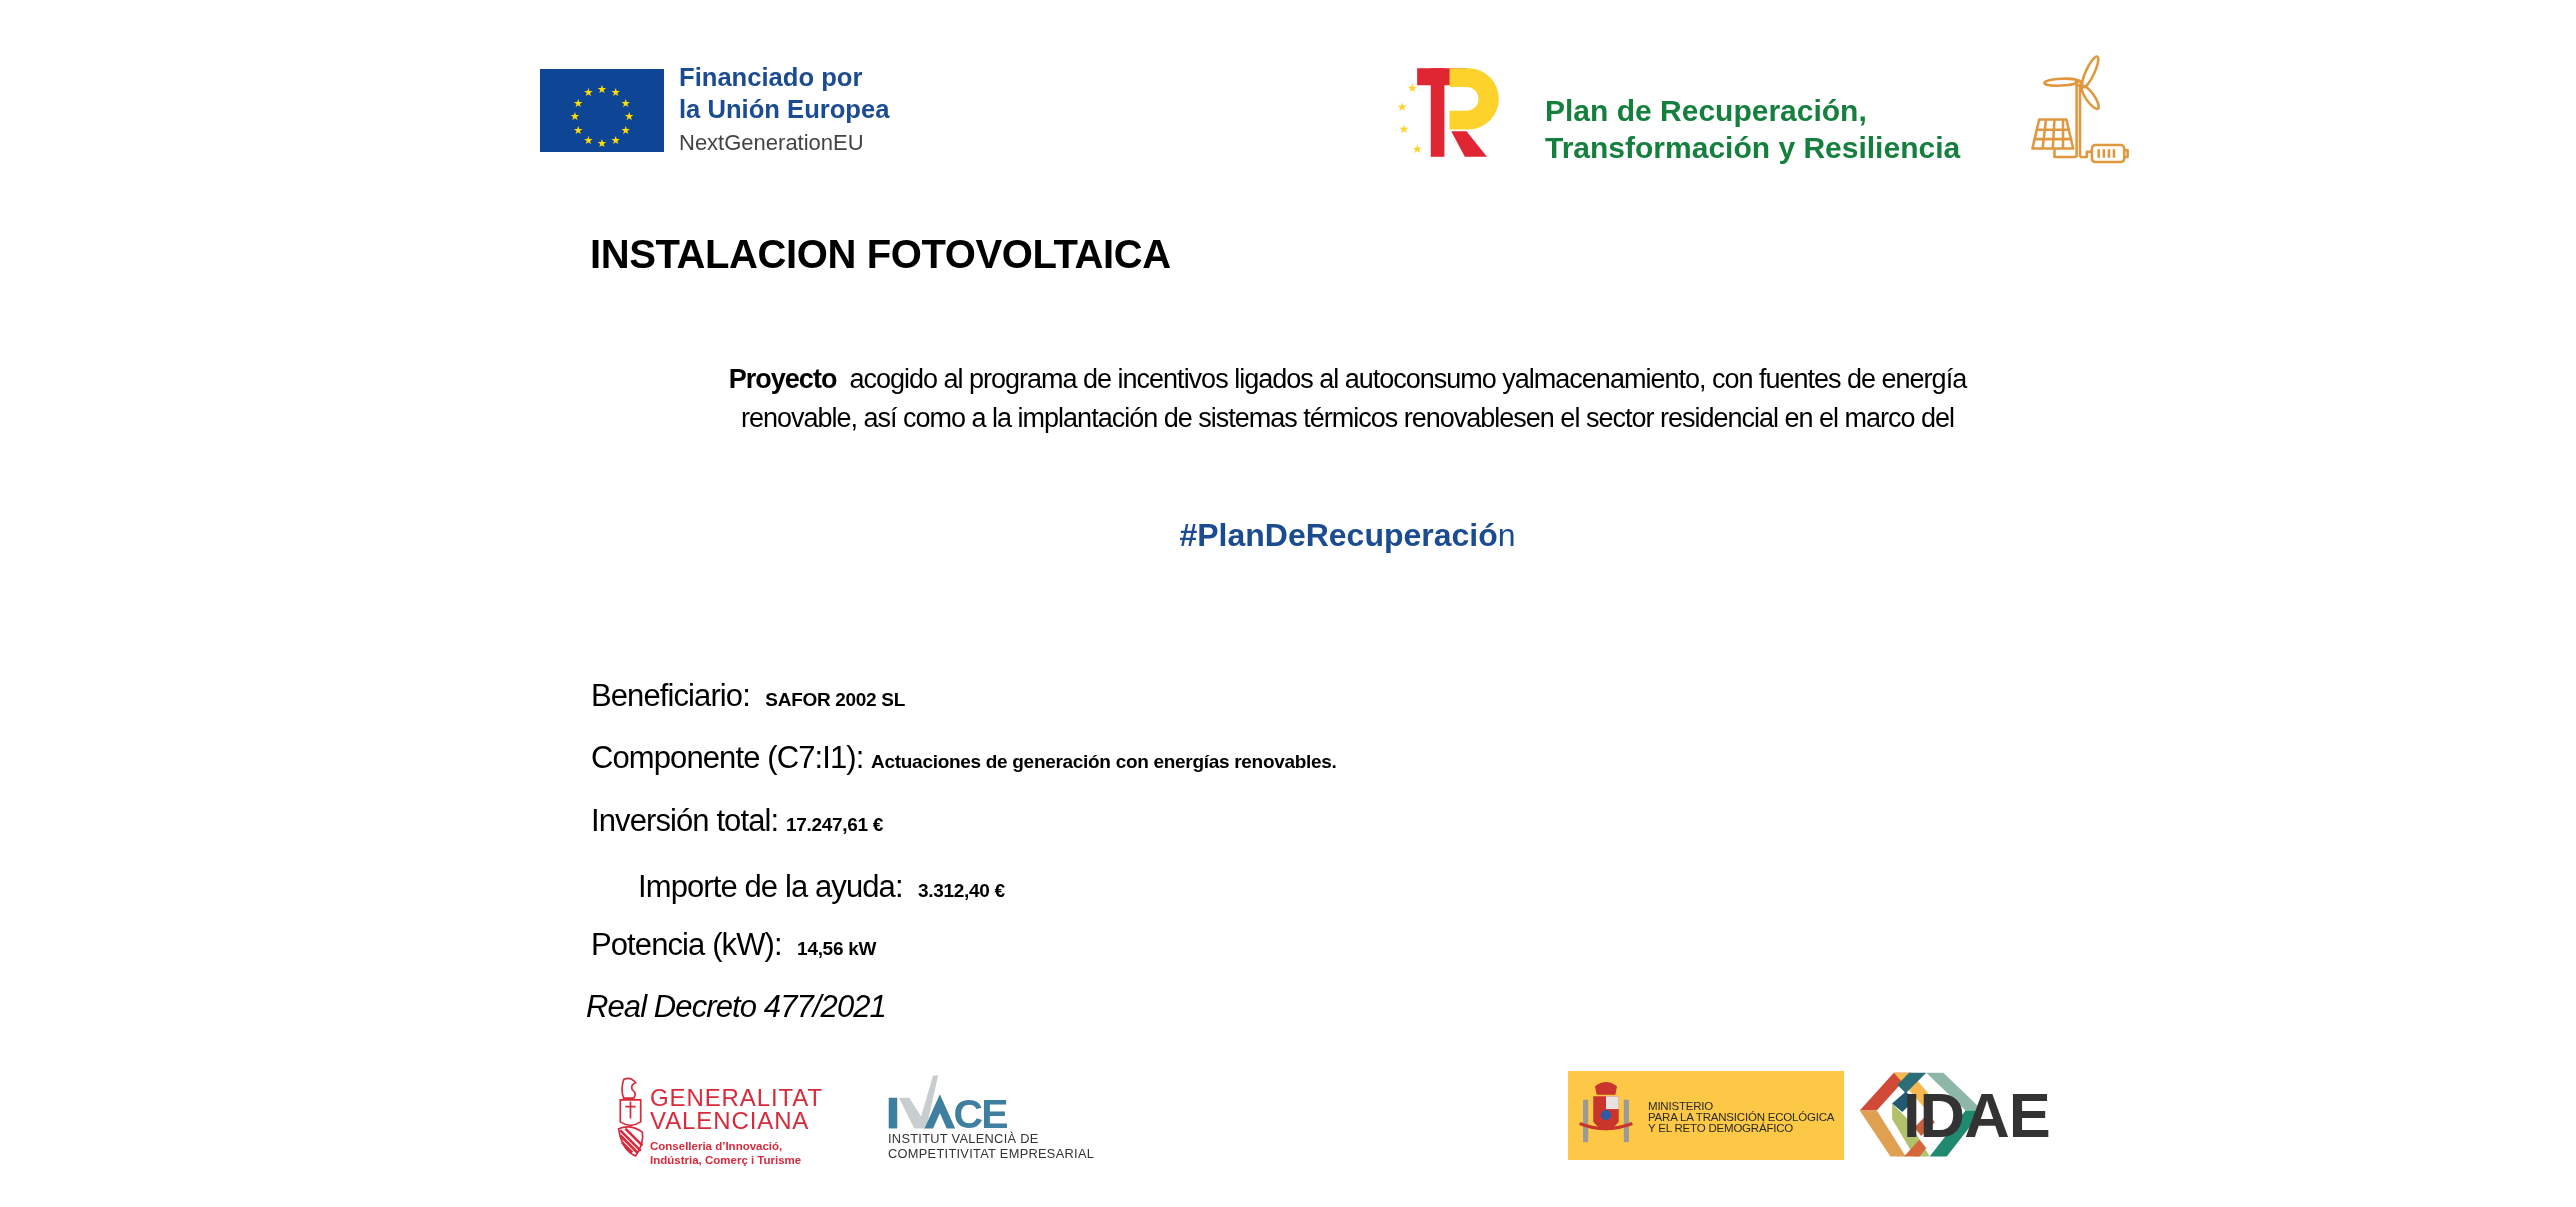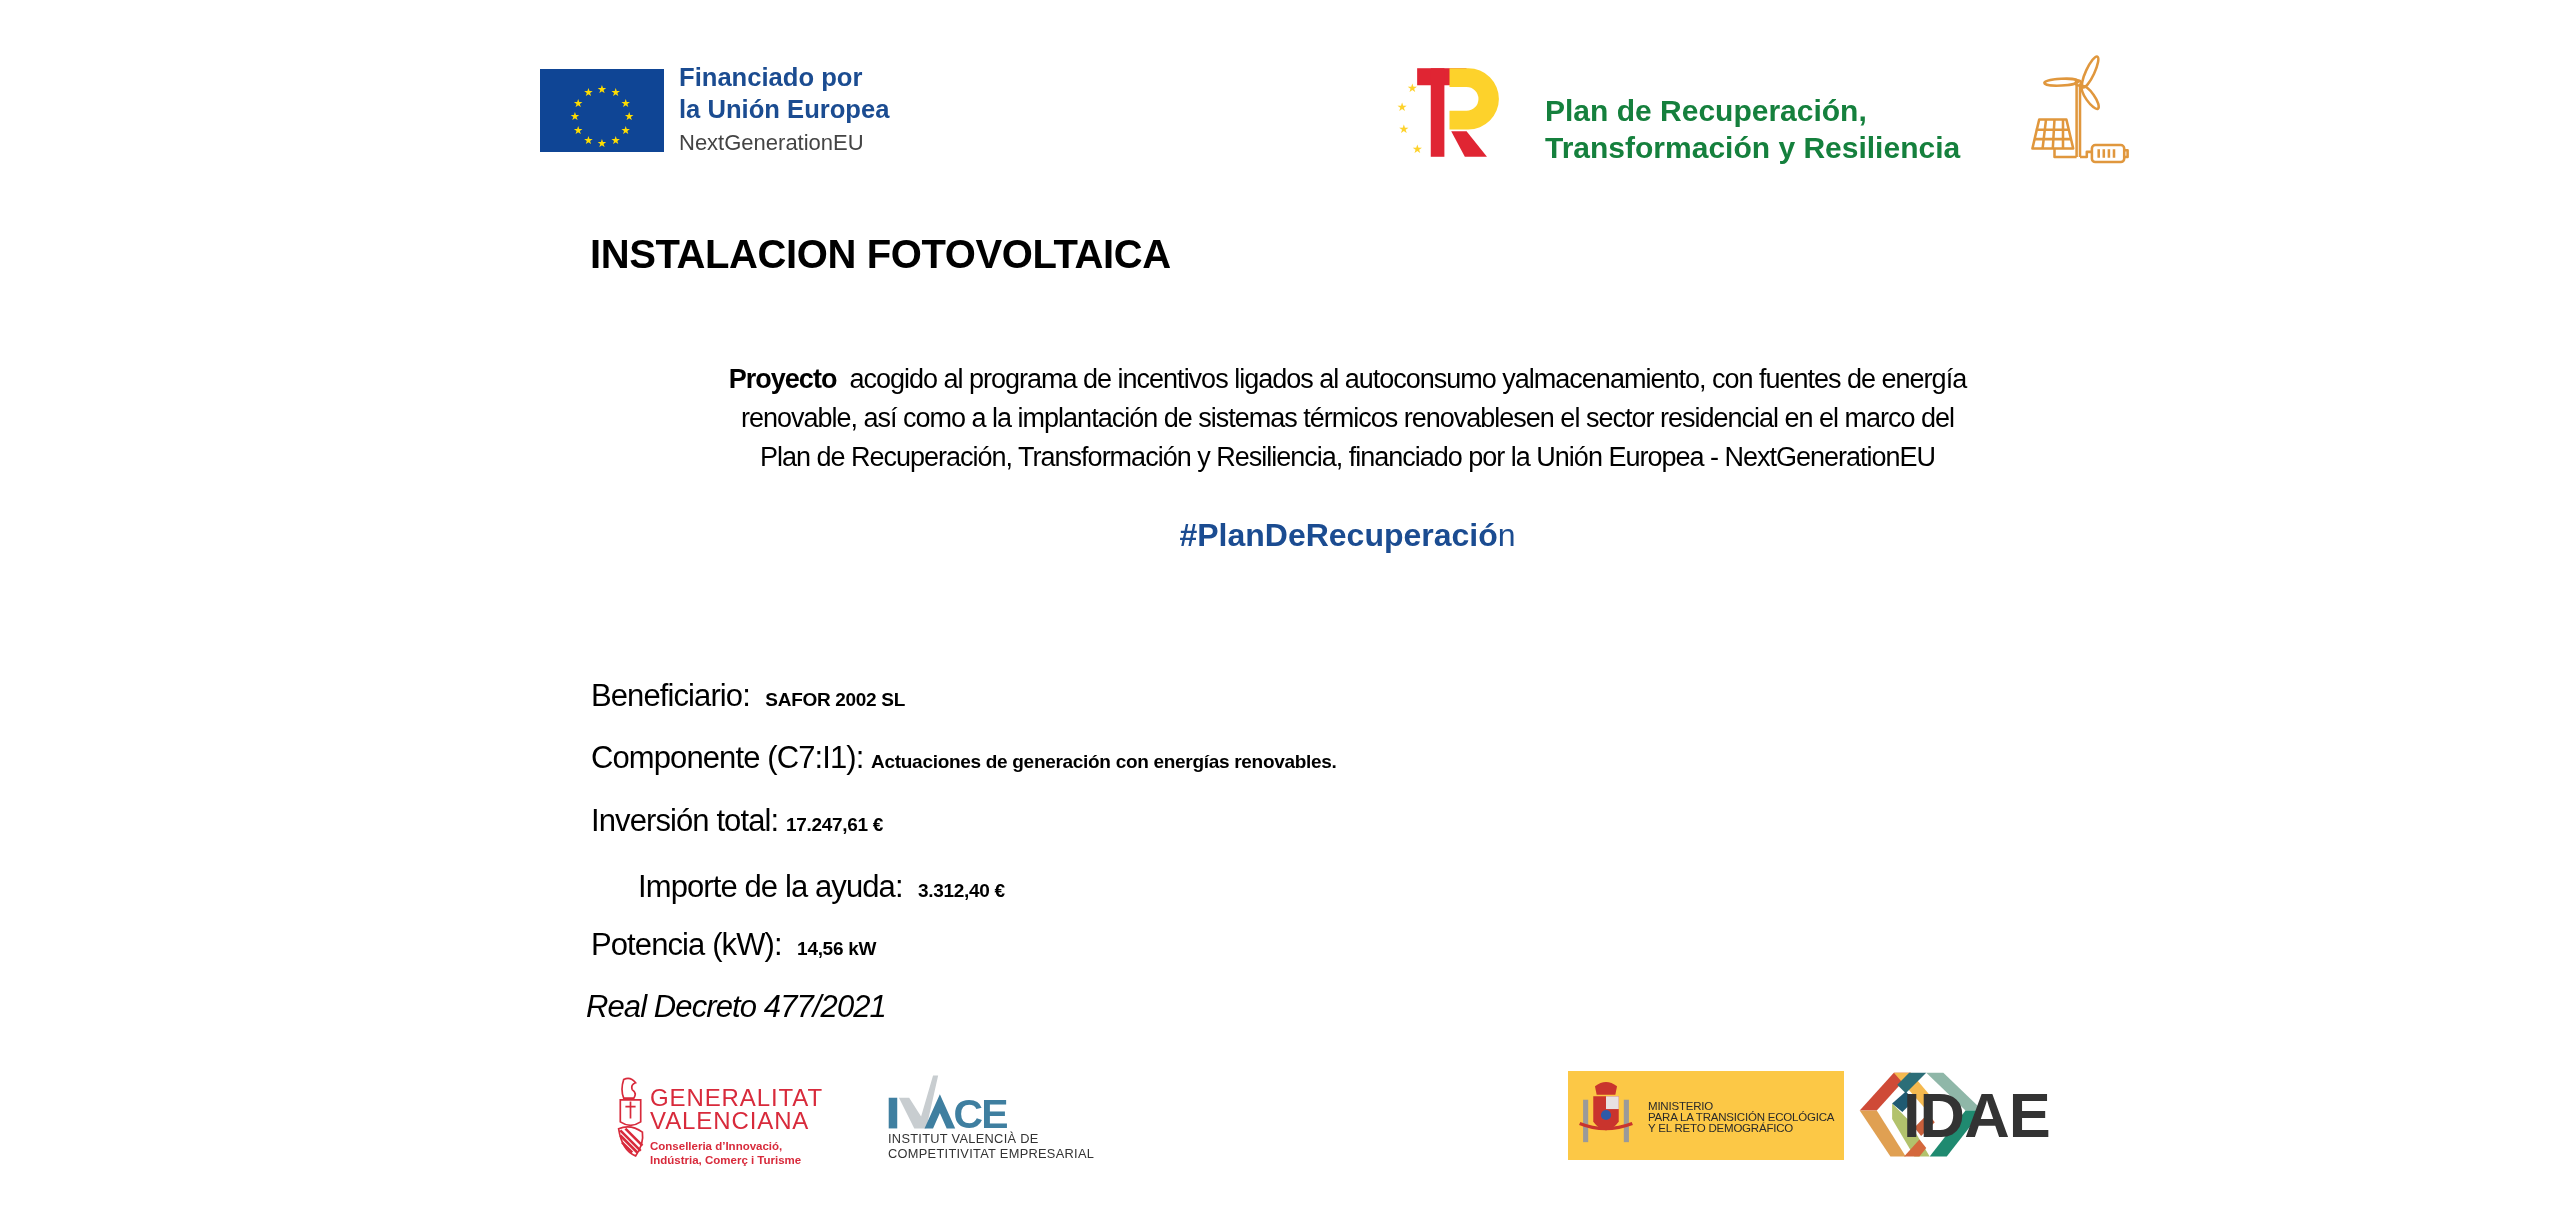--- a/index.html
+++ b/index.html
@@ -117,21 +117,20 @@
     <rect x="74" y="108" width="38" height="20" rx="4"></rect>
     <path d="M112 114 h4 v8 h-4 M82 113 v10 M88 113 v10 M94 113 v10 M100 113 v10"></path>
   </svg>
 </div>
 
 <div class="abs" id="doc-title">INSTALACION FOTOVOLTAICA</div>
 
 <div class="abs" id="intro">
   <div><span class="lead">Proyecto</span>&nbsp;&nbsp;<span>acogido al programa de incentivos ligados al autoconsumo yalmacenamiento, con fuentes de energía</span></div>
   <div>renovable, así como a la implantación de sistemas térmicos renovablesen el sector residencial en el marco del</div>
-  <div>Plan de Recuperación, Transformación y Resiliencia, financiado por la Unión Europea - NextGenerationEU</div>
 </div>
 
 <div class="abs" id="hashtag"><span class="b">#PlanDeRecuperació</span><span>n</span></div>
 
 <div class="abs field" id="f0">
   <span class="lbl">Beneficiario:</span>&nbsp;
   <span class="val">SAFOR 2002 SL</span>
 </div>
 <div class="abs field" id="f1">
   <span class="lbl">Componente (C7:I1):</span>

